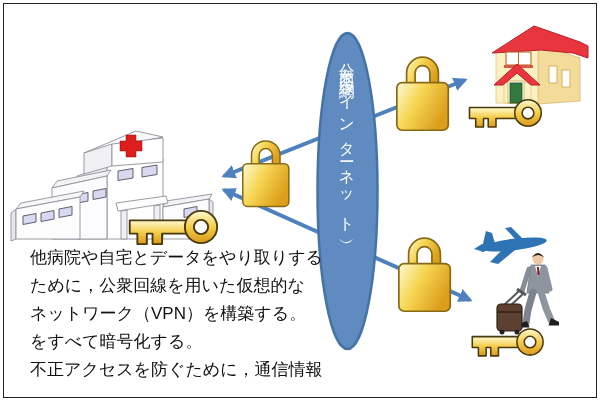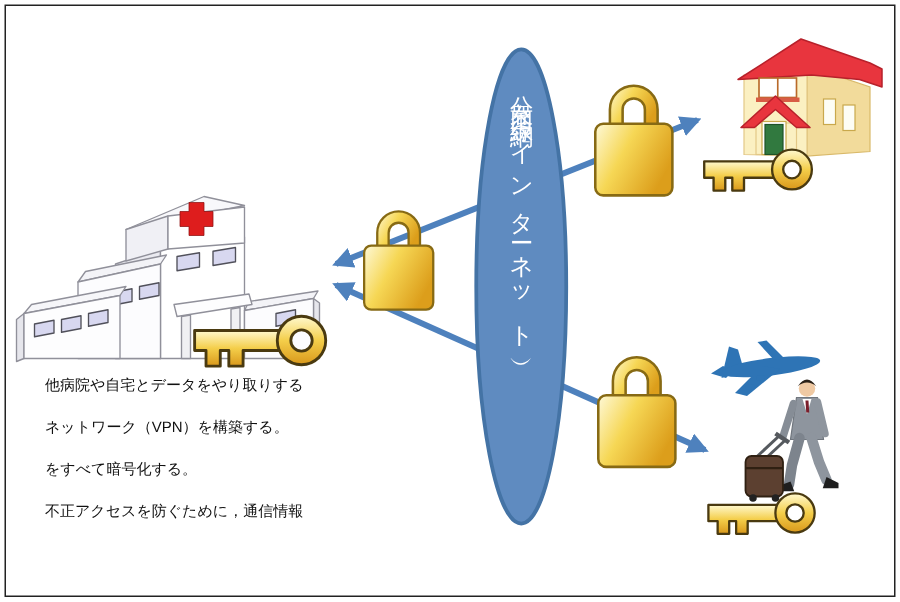--- a/index.html
+++ b/index.html
@@ -1,20 +1,20 @@
 <!DOCTYPE html>
 <html><head>
 <meta charset="utf-8">
 <style>
   html,body{margin:0;padding:0;}
   body{width:600px;height:401px;background:#fff;font-family:"Liberation Sans",sans-serif;}
   .page{position:relative;width:600px;height:401px;overflow:hidden;}
   .frame{position:absolute;inset:3px;border:1.5px solid #222;pointer-events:none;}
   svg.diagram{position:absolute;left:0;top:0;}
-  .desc{position:absolute;left:30px;top:244px;font-size:10px;line-height:28px;color:#111;}
+  .desc{position:absolute;left:30px;top:244px;font-size:17px;line-height:28px;color:#111;}
   .vlabel{position:absolute;left:347px;top:51px;transform:translateX(-50%);writing-mode:vertical-rl;text-orientation:mixed;color:#fff;font-size:15.5px;letter-spacing:5.5px;line-height:1;}
 </style>
 </head>
 <body>
 
 <div class="page">
   <svg class="diagram" width="600" height="401" viewBox="0 0 600 401">
     <defs>
       <linearGradient id="goldLock" x1="0" y1="0" x2="1" y2="0.5">
         <stop offset="0" stop-color="#FEF9D8"></stop>
@@ -128,19 +128,20 @@
 
     <use href="#goldkey" transform="translate(128.8,208.95) scale(0.95)"></use>
     <use href="#goldkey" transform="translate(468.7,98.2) scale(0.78)"></use>
     <use href="#goldkey" transform="translate(471.5,327.4) scale(0.77)"></use>
   </svg>
 
   <div class="frame"></div>
 
   <div class="desc">
     <div>他病院や自宅とデータをやり取りする</div>
+    <div>ために，公衆回線を用いた仮想的な</div>
     <div>ネットワーク（VPN）を構築する。</div>
     <div>をすべて暗号化する。</div>
     <div>不正アクセスを防ぐために，通信情報</div>
   </div>
 
   <div class="vlabel">公衆回線網（インターネット）</div>
 </div>
 
 </body></html>

